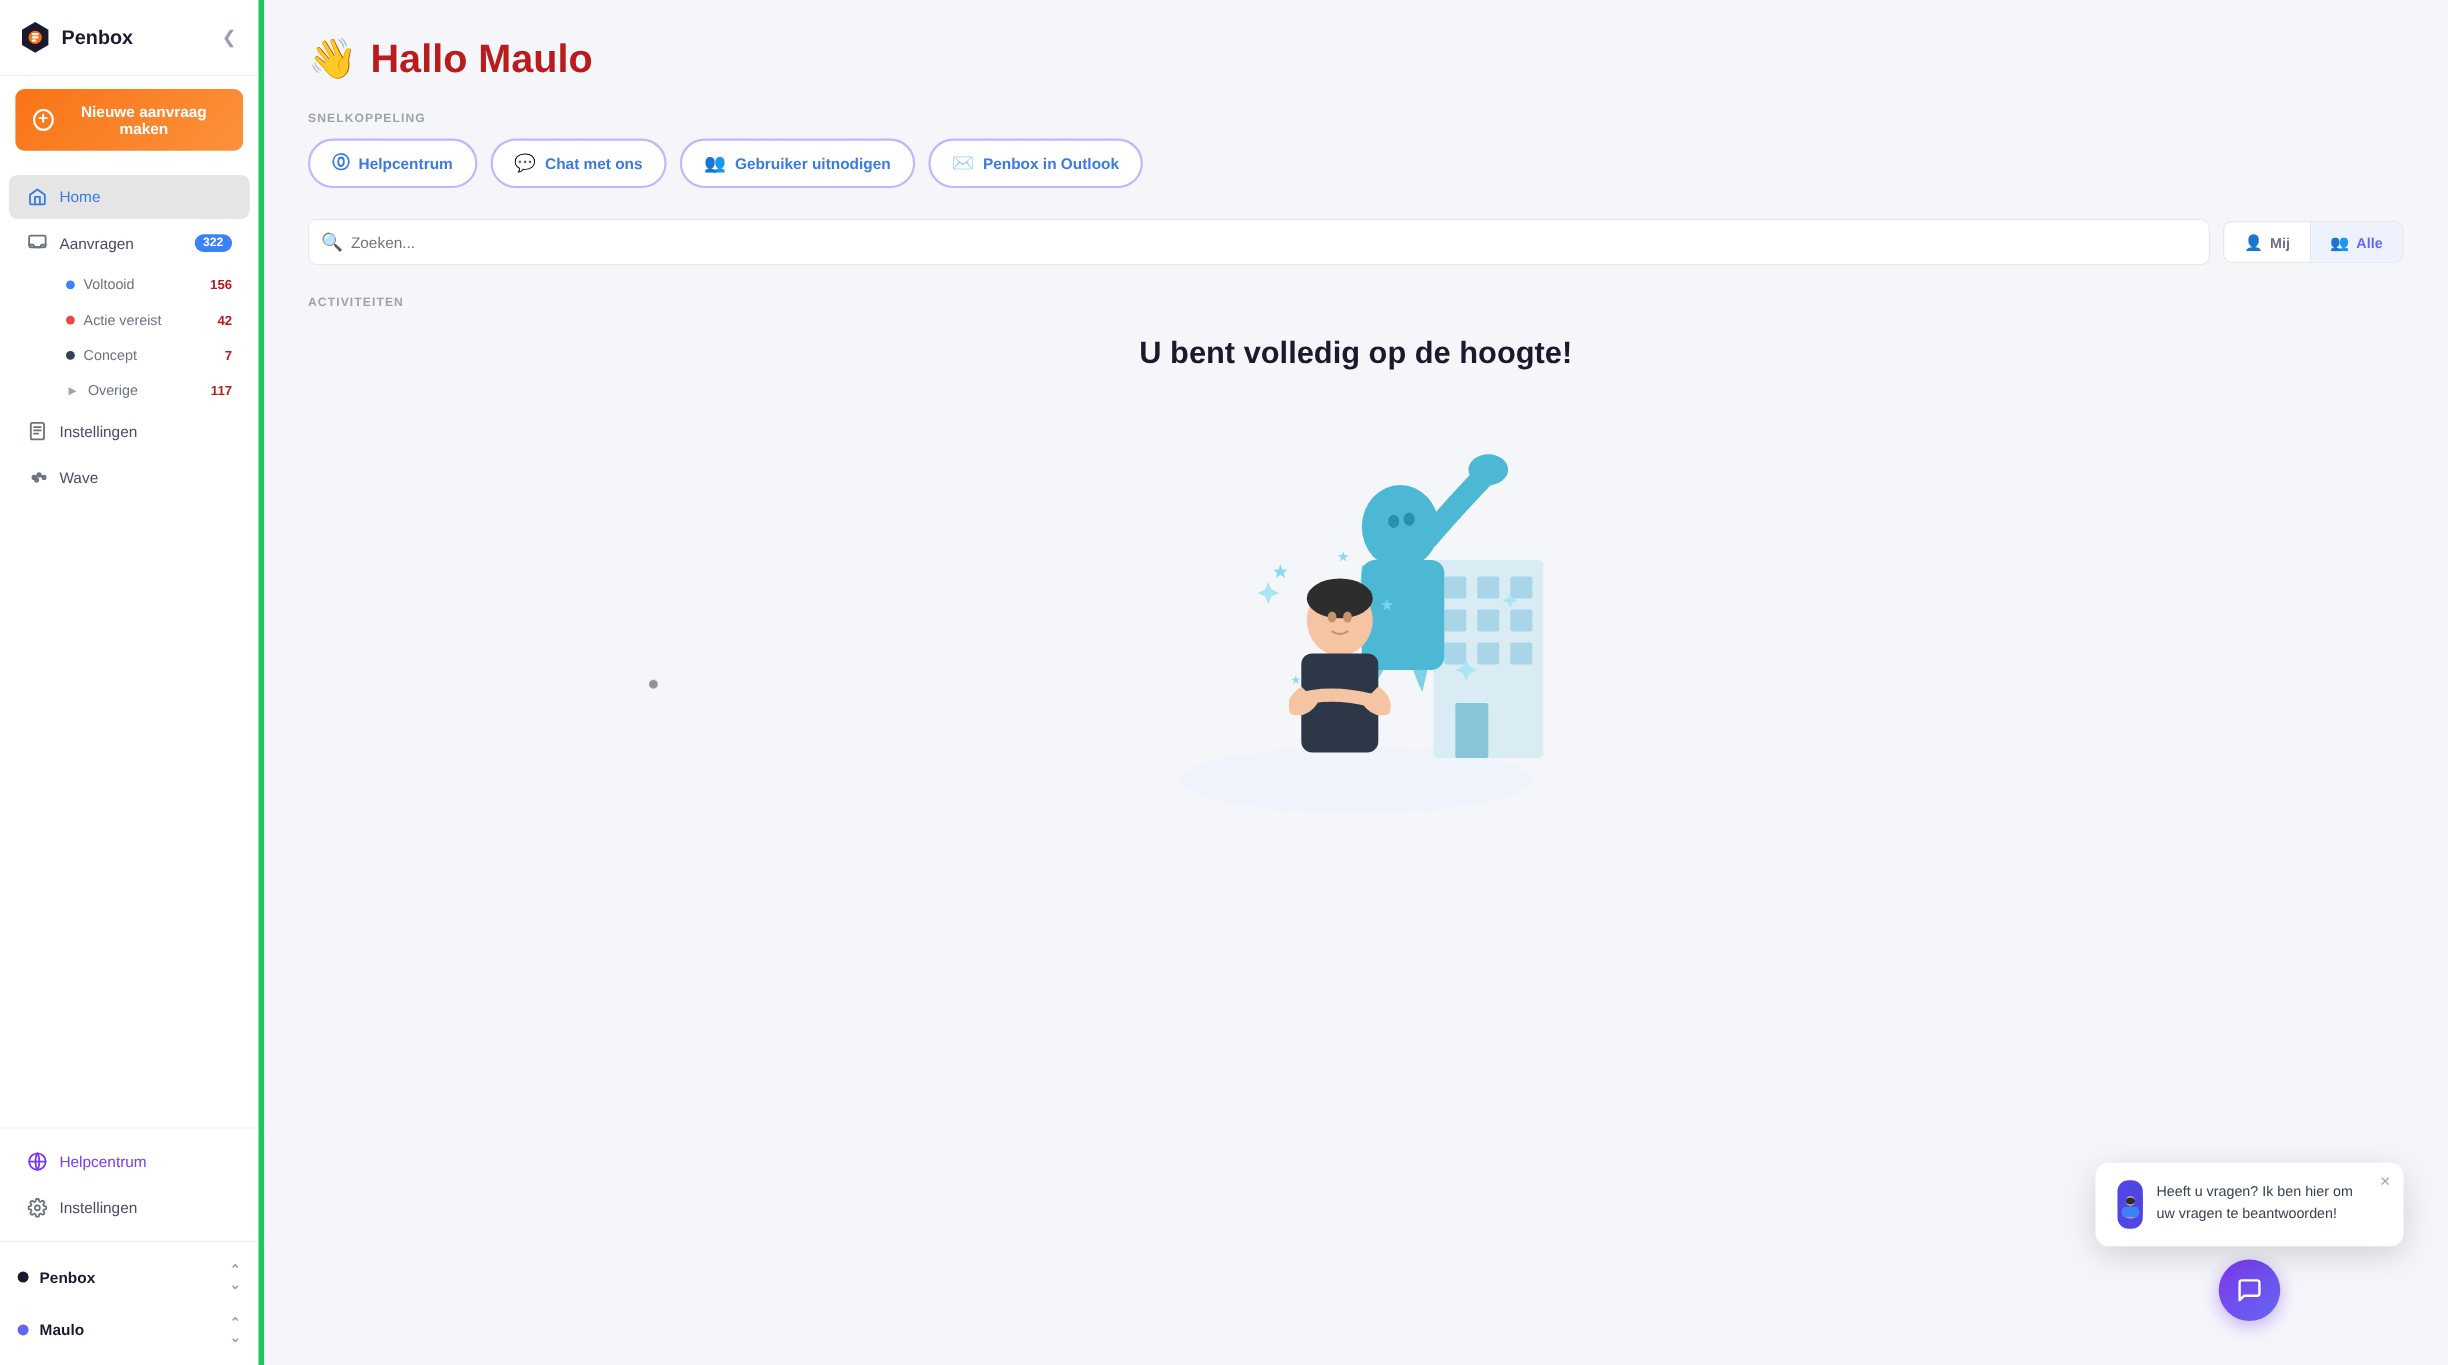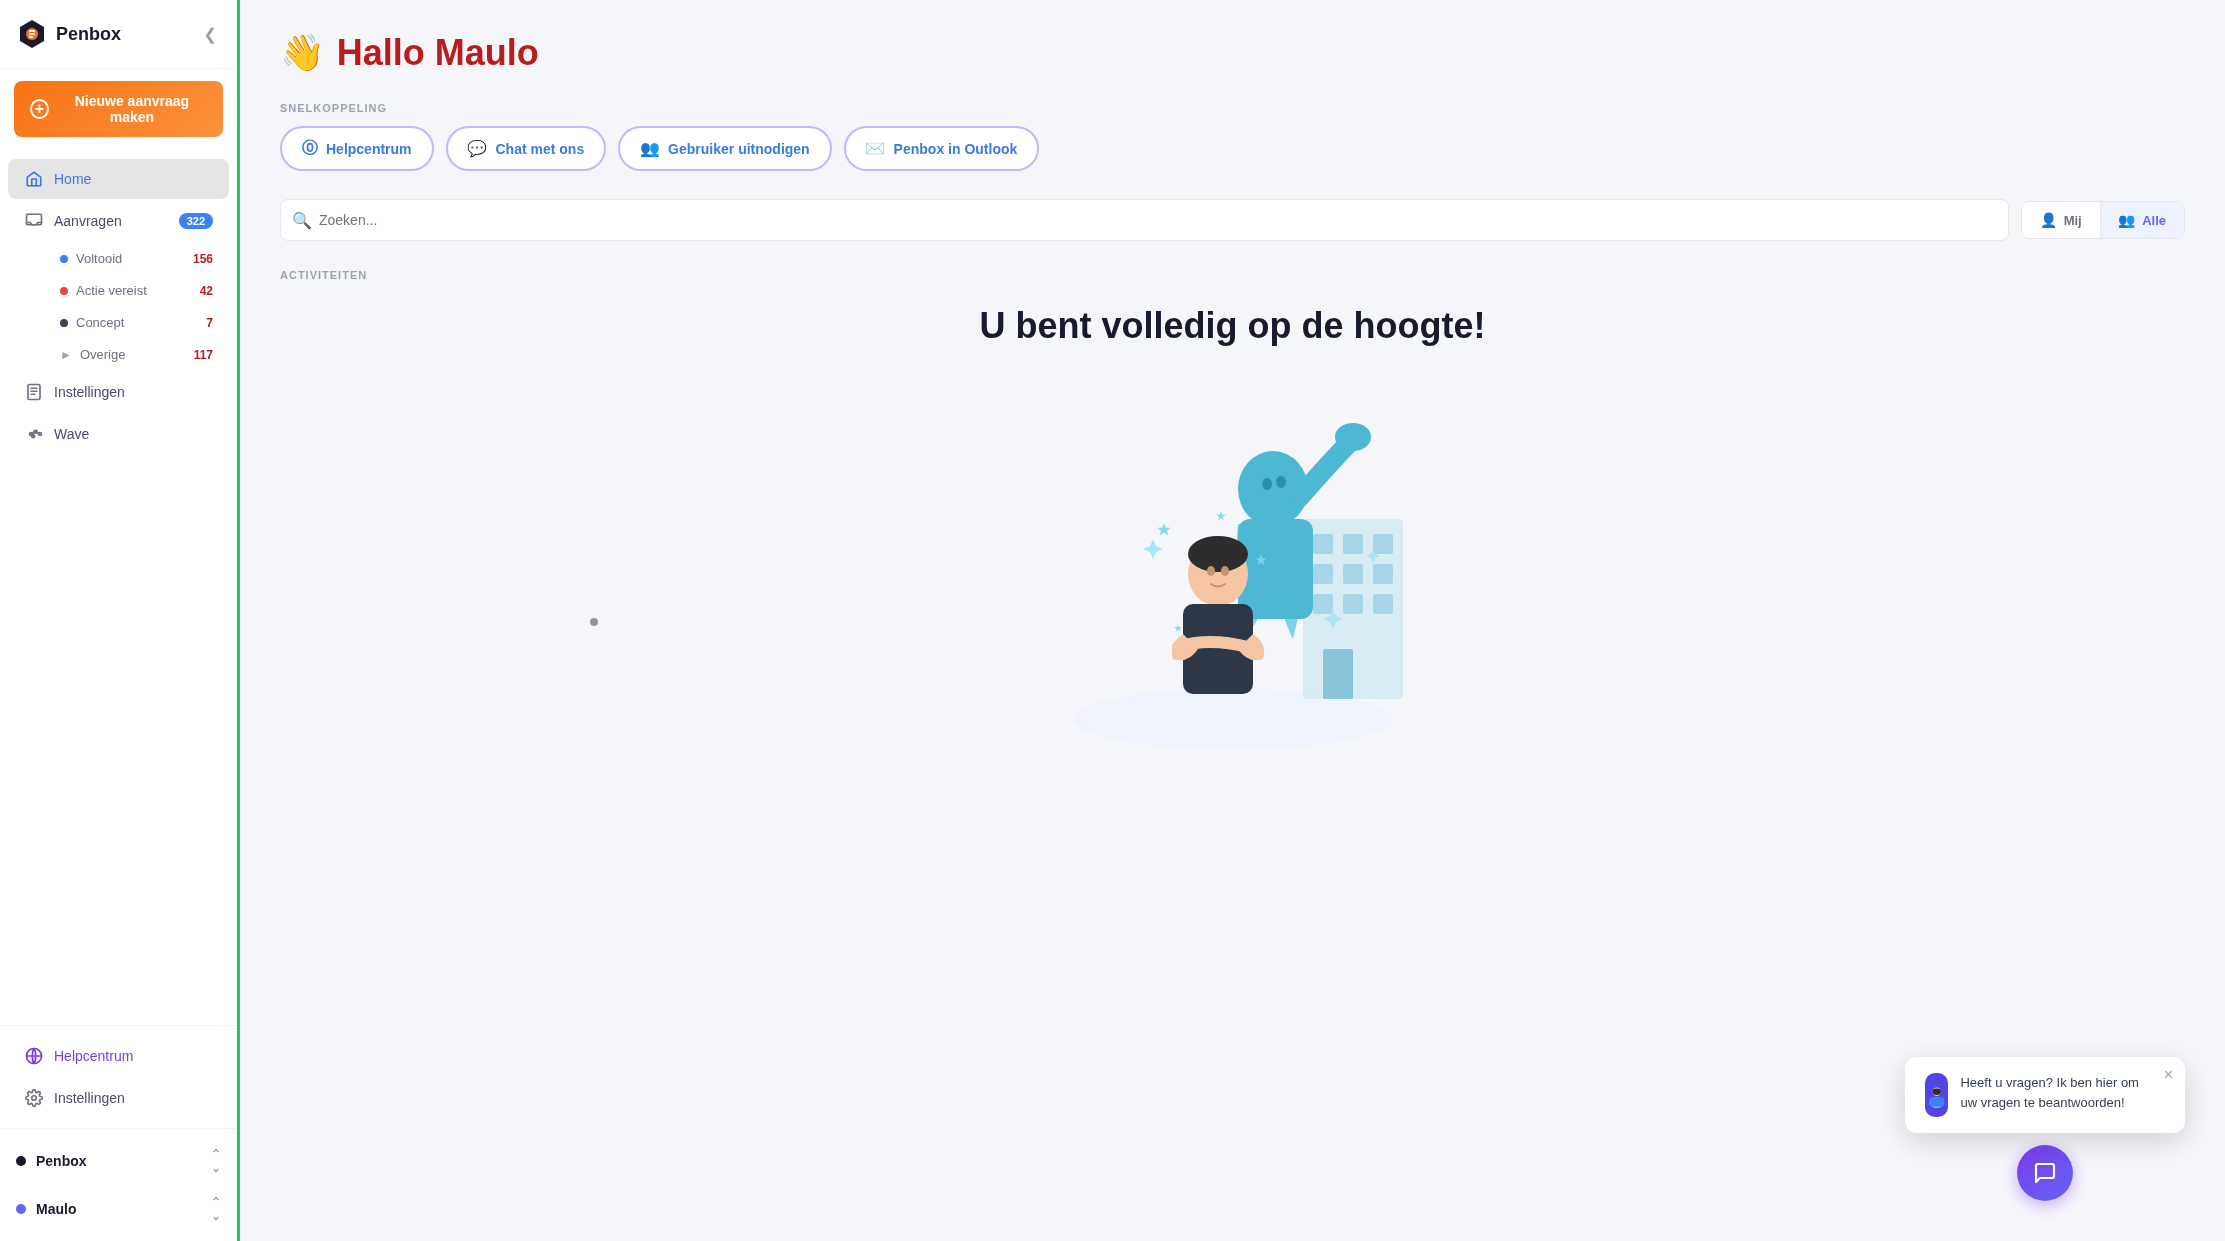--- a/index.html
+++ b/index.html
@@ -5,21 +5,21 @@
     * { box-sizing: border-box; margin: 0; padding: 0; }
     body { font-family: -apple-system, BlinkMacSystemFont, 'Segoe UI', sans-serif; background: #f5f6fa; display: flex; height: 100vh; overflow: hidden; }
 
     
     .sidebar {
       width: 240px;
       min-width: 240px;
       background: #fff;
       display: flex;
       flex-direction: column;
-      border-right: 3px solid #22c55e;
+      border-right: 5px solid #22c55e;
       height: 100vh;
       overflow-y: auto;
     }
     .sidebar-header {
       display: flex;
       align-items: center;
       justify-content: space-between;
       padding: 18px 16px;
       border-bottom: 1px solid #f0f0f5;
     }
@@ -292,21 +292,21 @@
     .activities-section { margin-top: 4px; }
     .activities-title {
       font-size: 11px;
       font-weight: 700;
       color: #9ca3af;
       letter-spacing: 1px;
       text-transform: uppercase;
       margin-bottom: 24px;
     }
     .all-good-title {
-      font-size: 36px;
+      font-size: 28px;
       font-weight: 800;
       color: #1a1a2e;
       text-align: center;
       margin-bottom: 32px;
     }
     .illustration-area {
       display: flex;
       justify-content: center;
       align-items: center;
     }

